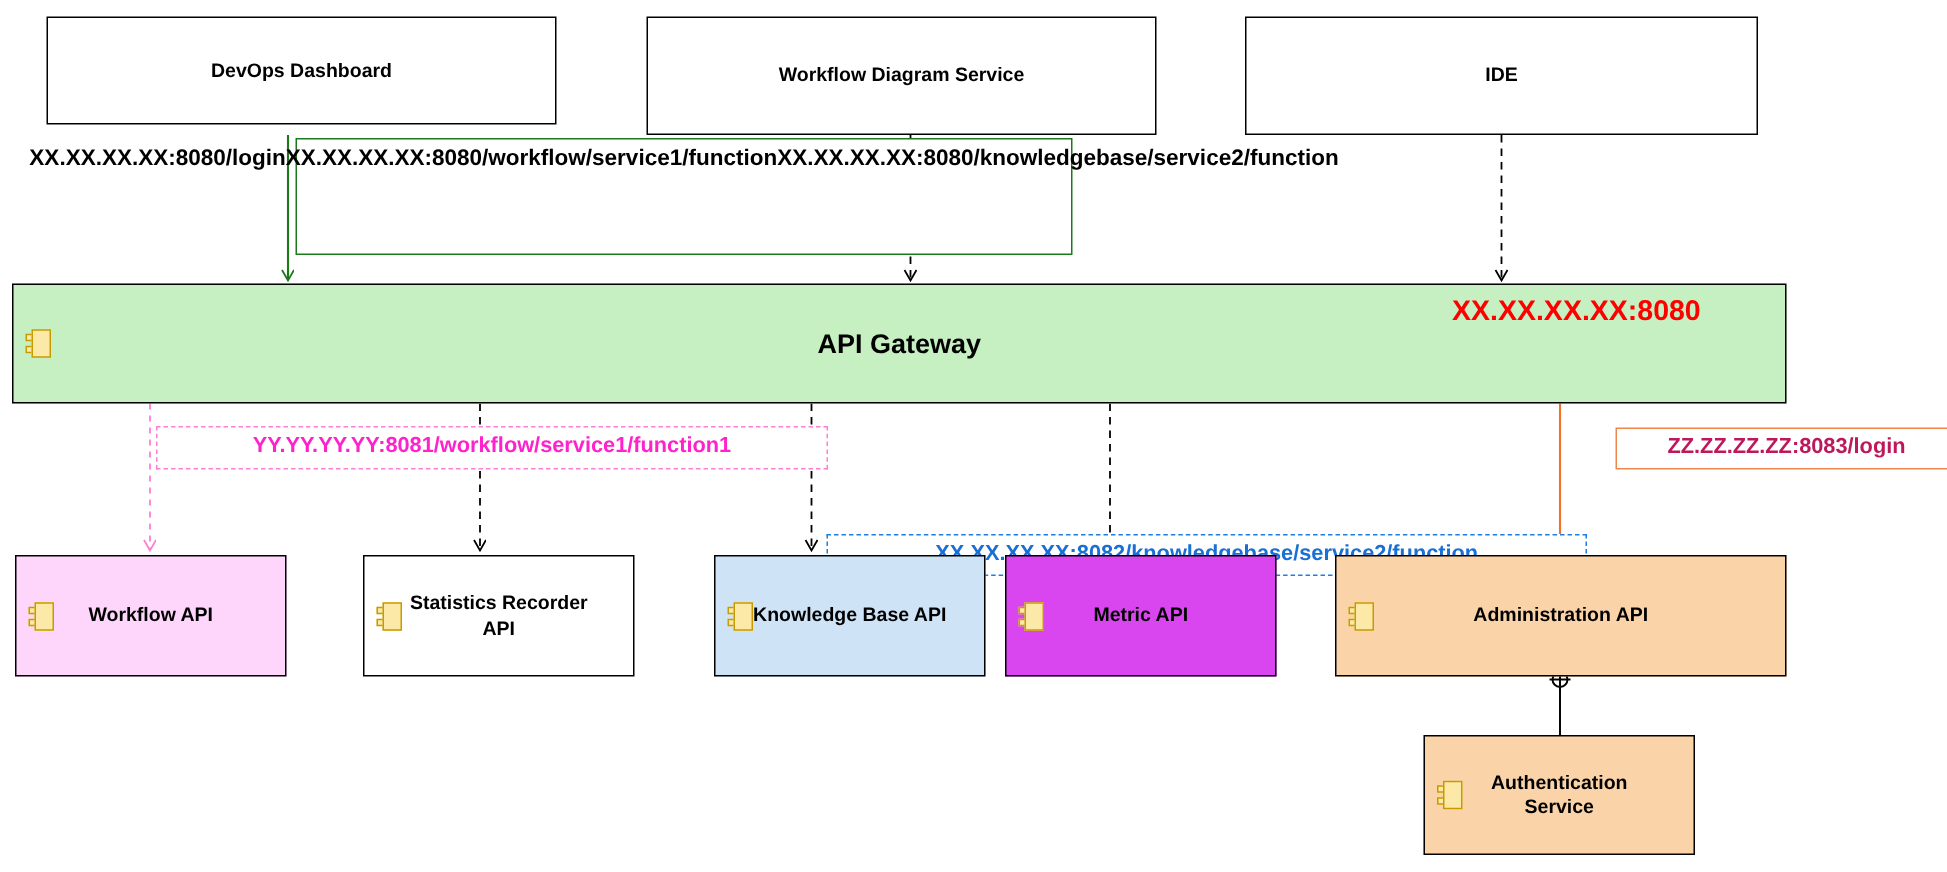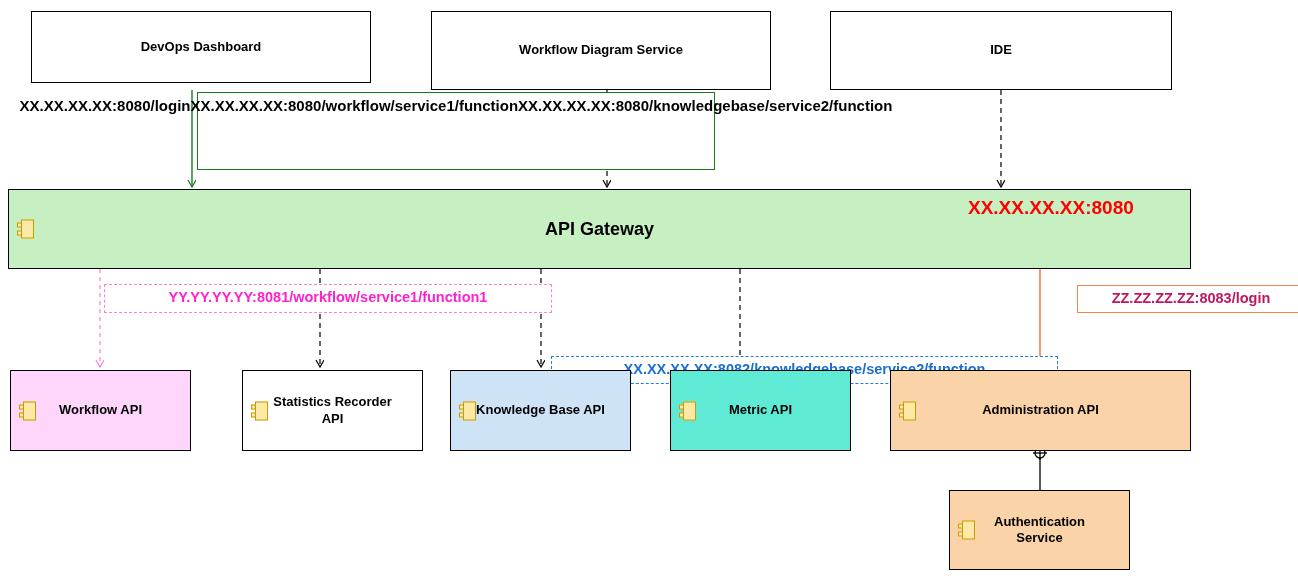--- a/index.html
+++ b/index.html
@@ -187,30 +187,30 @@
 
 <div class="node" style="left:230px;top:370px;width:181px;height:81px;background:#ffffff;margin-left:12px;">
   <span class="comp-icon">
     <span class="tab t1"></span>
       <span class="tab t2"></span>
       <span class="body"></span>
   </span>
   <span class="label" style="max-width:128px;">Statistics Recorder API</span>
 </div>
 
-<div class="node" style="left:450px;top:370px;width:181px;height:81px;background:#cfe3f7;">
+<div class="node" style="left:476px;top:370px;width:181px;height:81px;background:#cfe3f7;">
   <span class="comp-icon">
     <span class="tab t1"></span>
       <span class="tab t2"></span>
       <span class="body"></span>
   </span>
   <span class="label">Knowledge Base API</span>
 </div>
 
-<div class="node" style="left:670px;top:370px;width:181px;height:81px;background:#5eead4;">
+<div class="node" style="left:670px;top:370px;width:181px;height:81px;background:#d946ef;">
   <span class="comp-icon">
     <span class="tab t1"></span>
       <span class="tab t2"></span>
       <span class="body"></span>
   </span>
   <span class="label">Metric API</span>
 </div>
 
 <div class="node" style="left:890px;top:370px;width:301px;height:81px;background:#fbd3a8;">
   <span class="comp-icon">

